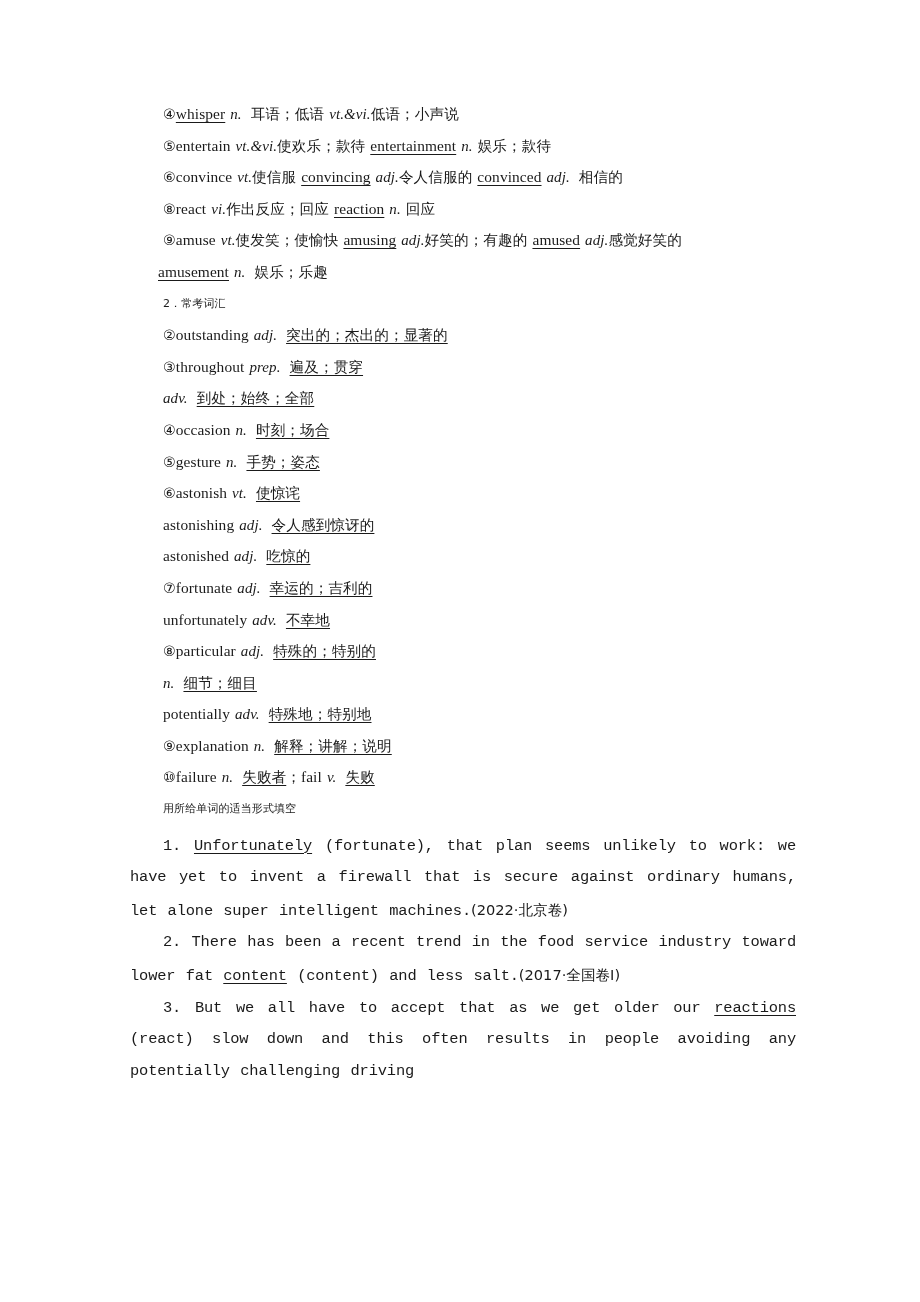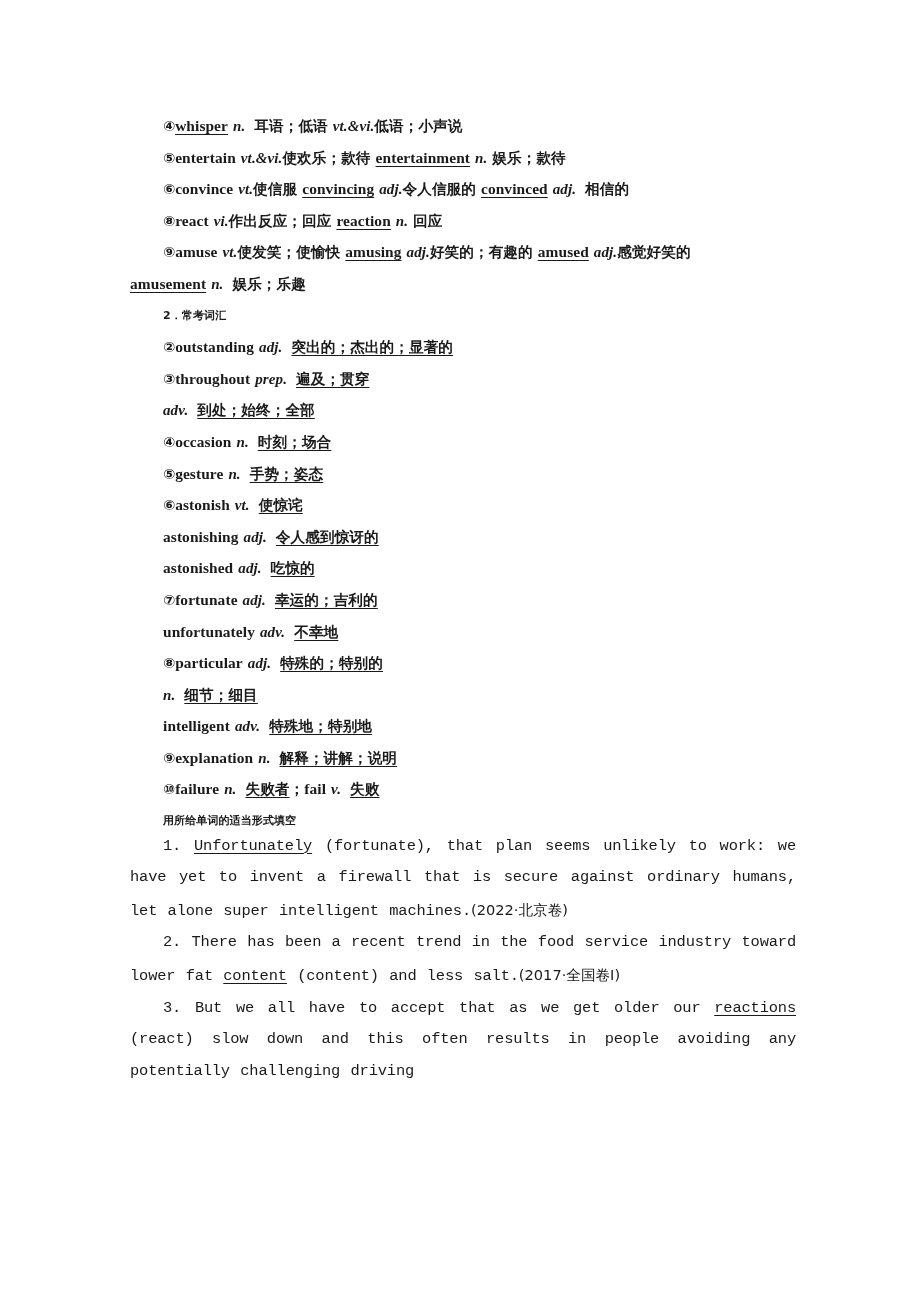--- a/index.html
+++ b/index.html
@@ -27,31 +27,31 @@
   #content {
     position: absolute;
     left: 130px;
     top: 104px;
     width: 666px;
   }
 
   
   .line {
     font-size: 15.2px;
-    line-height: 43px;
+    line-height: 19px;
     height: 31.6px;
     white-space: nowrap;
     letter-spacing: 0.1px;
-    font-weight: bold;
   }
   .indent {
     padding-left: 33px;
   }
   .flush {
     padding-left: 0;
+    margin-left: 28px;
   }
 
   
   .en {
     font-family: "Liberation Serif", "DejaVu Serif", serif;
     font-size: 15.4px;
   }
   .pos {
     font-style: italic;
     font-size: 15px;
@@ -183,21 +183,21 @@
 
       <div class="line indent">
         <span class="num">⑧</span><span class="en">particular</span><span class="sp"></span><span class="pos">adj.</span><span class="spw"></span><span class="cn u">特殊的；特别的</span>
       </div>
 
       <div class="line indent">
         <span class="pos">n.</span><span class="spw"></span><span class="cn u">细节；细目</span>
       </div>
 
       <div class="line indent">
-        <span class="en">intelligent</span><span class="sp"></span><span class="pos">adv.</span><span class="spw"></span><span class="cn u">特殊地；特别地</span>
+        <span class="en">potentially</span><span class="sp"></span><span class="pos">adv.</span><span class="spw"></span><span class="cn u">特殊地；特别地</span>
       </div>
 
       <div class="line indent">
         <span class="num">⑨</span><span class="en">explanation</span><span class="sp"></span><span class="pos">n.</span><span class="spw"></span><span class="cn u">解释；讲解；说明</span>
       </div>
 
 
       <div class="line indent">
         <span class="num">⑩</span><span class="en">failure</span><span class="sp"></span><span class="pos">n.</span><span class="spw"></span><span class="cn u">失败者</span><span class="cn">；</span><span class="en">fail</span><span class="sp"></span><span class="pos">v.</span><span class="spw"></span><span class="cn u">失败</span>
       </div>

